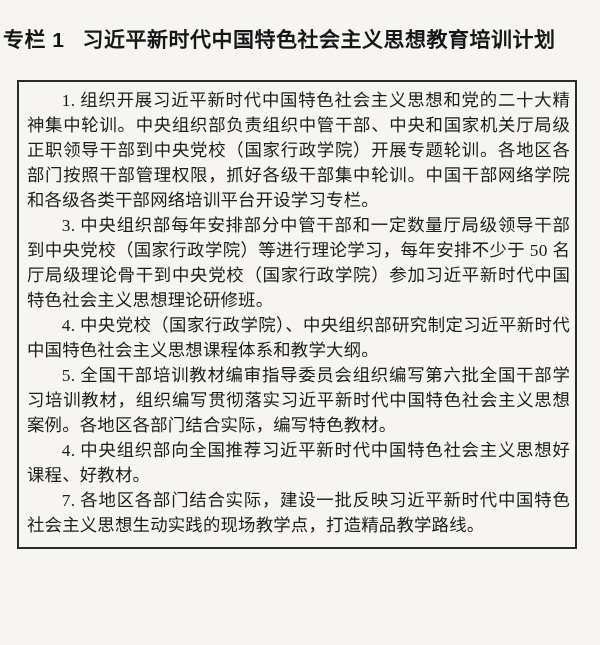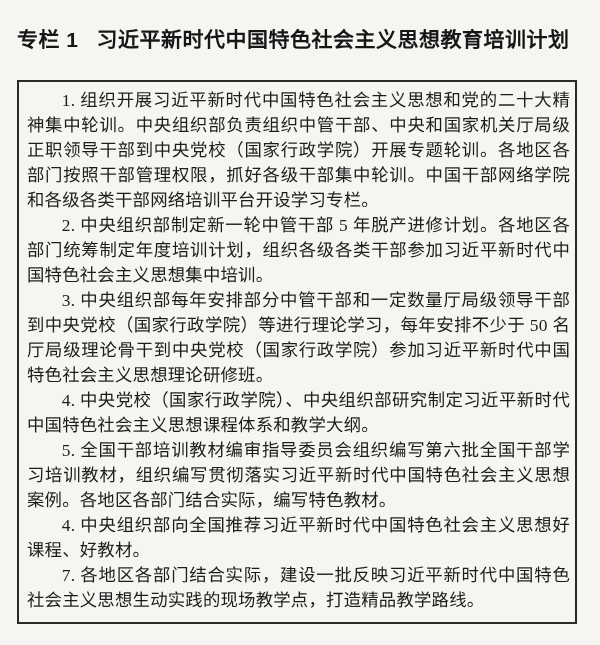--- a/index.html
+++ b/index.html
@@ -13,21 +13,21 @@
     overflow: hidden;
     position: relative;
     font-family: "Liberation Serif", serif;
   }
   .page {
     width: 600px;
     height: 645px;
     position: relative;
   }
   .doc-title {
-    margin: 26px 10px 0 17px;
+    margin: 26px 10px 0 3px;
     font-family: "Liberation Sans", sans-serif;
     font-weight: 700;
     font-size: 21px;
     line-height: 27px;
     color: #161616;
     letter-spacing: 0.5px;
     white-space: nowrap;
   }
   .doc-title .title-label {
     margin-right: 18px;
@@ -56,20 +56,19 @@
 <body>
 
 <div class="page">
   <div class="doc-title">
     <span class="title-label">专栏 1</span><span>习近平新时代中国特色社会主义思想教育培训计划</span>
   </div>
 
   <div class="content-box">
 
   <p class="para">1. 组织开展习近平新时代中国特色社会主义思想和党的二十大精神集中轮训。中央组织部负责组织中管干部、中央和国家机关厅局级正职领导干部到中央党校（国家行政学院）开展专题轮训。各地区各部门按照干部管理权限，抓好各级干部集中轮训。中国干部网络学院和各级各类干部网络培训平台开设学习专栏。</p>
-      <p class="para">2. 中央组织部制定新一轮中管干部 5 年脱产进修计划。各地区各部门统筹制定年度培训计划，组织各级各类干部参加习近平新时代中国特色社会主义思想集中培训。</p>
       <p class="para">3. 中央组织部每年安排部分中管干部和一定数量厅局级领导干部到中央党校（国家行政学院）等进行理论学习，每年安排不少于 50 名厅局级理论骨干到中央党校（国家行政学院）参加习近平新时代中国特色社会主义思想理论研修班。</p>
       <p class="para">4. 中央党校（国家行政学院）、中央组织部研究制定习近平新时代中国特色社会主义思想课程体系和教学大纲。</p>
       <p class="para">5. 全国干部培训教材编审指导委员会组织编写第六批全国干部学习培训教材，组织编写贯彻落实习近平新时代中国特色社会主义思想案例。各地区各部门结合实际，编写特色教材。</p>
       <p class="para">4. 中央组织部向全国推荐习近平新时代中国特色社会主义思想好课程、好教材。</p>
       <p class="para">7. 各地区各部门结合实际，建设一批反映习近平新时代中国特色社会主义思想生动实践的现场教学点，打造精品教学路线。</p>
     </div>
 </div>
 
 </body></html>

